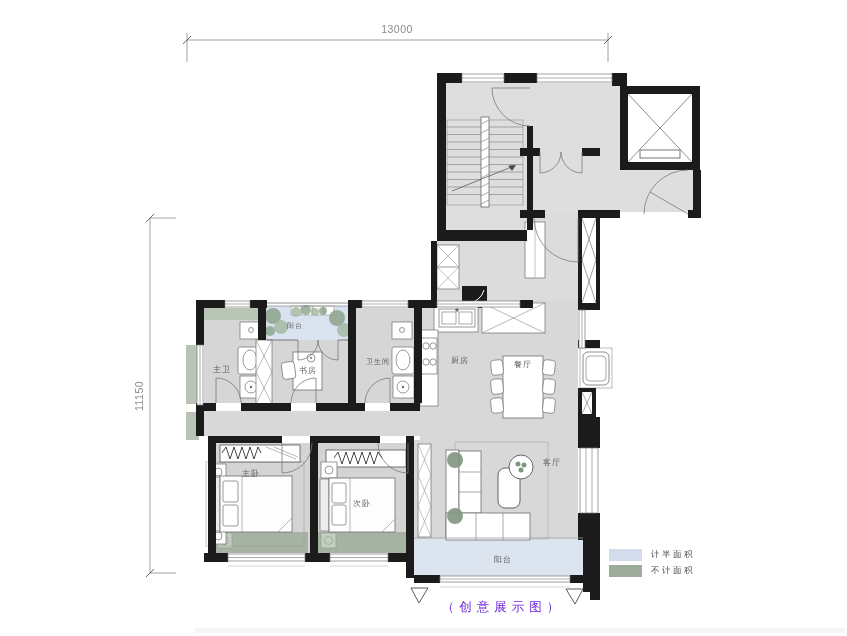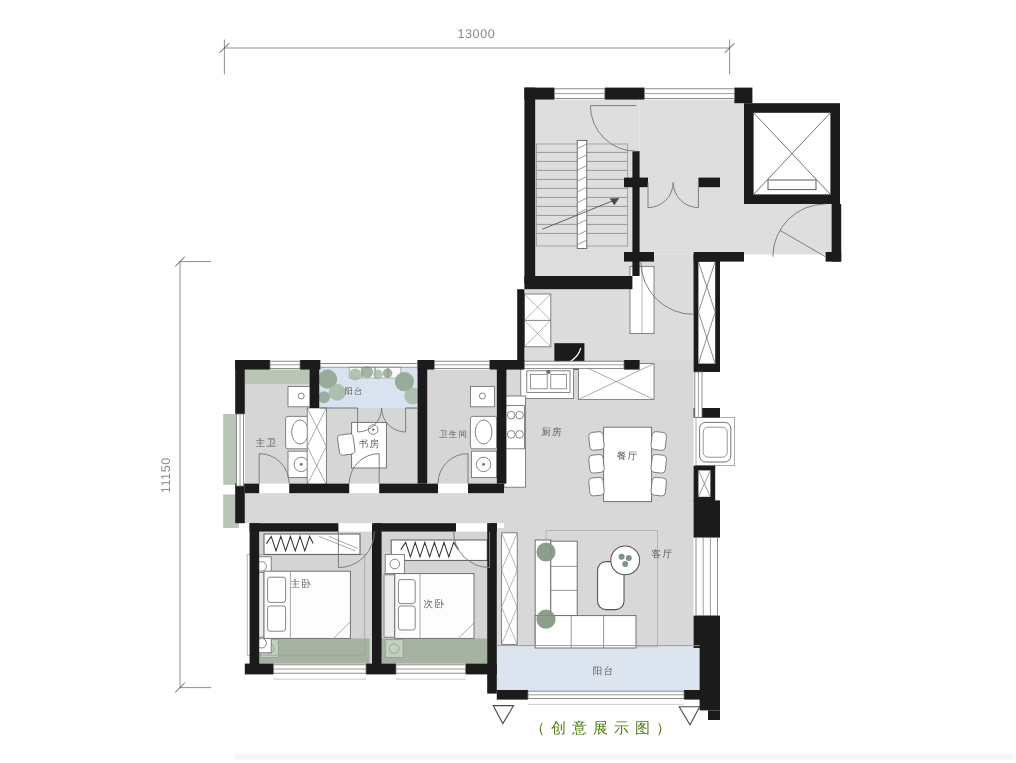--- a/index.html
+++ b/index.html
@@ -4,21 +4,21 @@
 <style>
   html,body{margin:0;padding:0;background:#fff;}
   #canvas{position:relative;width:847px;height:636px;background:#fff;overflow:hidden;
           font-family:"Liberation Sans", sans-serif;}
   #plan-svg{position:absolute;left:0;top:0;}
   .lbl{position:absolute;transform:translate(-50%,-50%);font-size:8px;color:#5d5d5d;
        letter-spacing:1px;white-space:nowrap;}
   .dim{position:absolute;transform:translate(-50%,-50%);font-size:10.5px;color:#8a8a8a;
        letter-spacing:.5px;white-space:nowrap;}
   .dim.vert{transform:translate(-50%,-50%) rotate(-90deg);}
-  #caption{position:absolute;transform:translate(-50%,-50%);font-size:12.5px;color:#4d7c0f;
+  #caption{position:absolute;transform:translate(-50%,-50%);font-size:12.5px;color:#6d28d9;
        letter-spacing:5px;white-space:nowrap;}
   #legend{position:absolute;right:152px;top:549px;}
   .legend-row{display:flex;align-items:center;margin-bottom:4px;height:12px;}
   .legend-swatch{width:33px;height:12px;margin-right:9px;}
   .legend-label{font-size:8.5px;color:#3f3f3f;letter-spacing:2.5px;white-space:nowrap;}
   #wm-bar{position:absolute;left:195px;top:628px;width:650px;height:5px;background:#f6f6f6;}
 </style>
 </head>
 <body>
 
@@ -414,23 +414,33 @@
 </svg>
 
 <div class="dim" style="left:397px;top:29px;text-align:right;">13000</div>
 <div class="dim vert" style="left:139px;top:396px;">11150</div>
 
 <div class="lbl" style="left:222px;top:369px;font-family:Liberation Mono, monospace;">主卫</div>
 <div class="lbl" style="left:308px;top:370px;">书房</div>
 <div class="lbl" style="left:295px;top:326px;font-size:7px;">阳台</div>
 <div class="lbl" style="left:378px;top:362px;font-size:7px;">卫生间</div>
 <div class="lbl" style="left:460px;top:360px;font-family:Liberation Serif, serif;">厨房</div>
-<div class="lbl" style="left:523px;top:380px;">餐厅</div>
-<div class="lbl" style="left:251px;top:487px;">主卧</div>
+<div class="lbl" style="left:523px;top:364px;">餐厅</div>
+<div class="lbl" style="left:251px;top:473px;">主卧</div>
 <div class="lbl" style="left:362px;top:503px;">次卧</div>
 <div class="lbl" style="left:510px;top:462px;margin-left:42px;">客厅</div>
 <div class="lbl" style="left:503px;top:559px;">阳台</div>
 
+<div id="legend">
+  <div class="legend-row">
+    <div class="legend-swatch" style="background: rgb(211, 220, 234);"></div>
+    <div class="legend-label">计半面积</div>
+  </div>
+  <div class="legend-row">
+    <div class="legend-swatch" style="background: rgb(157, 171, 155);"></div>
+    <div class="legend-label">不计面积</div>
+  </div>
+</div>
 
 <div id="caption" style="left:503px;top:607px;">（创意展示图）</div>
 
 <div id="wm-bar"></div>
 </div>
 
 </body></html>

